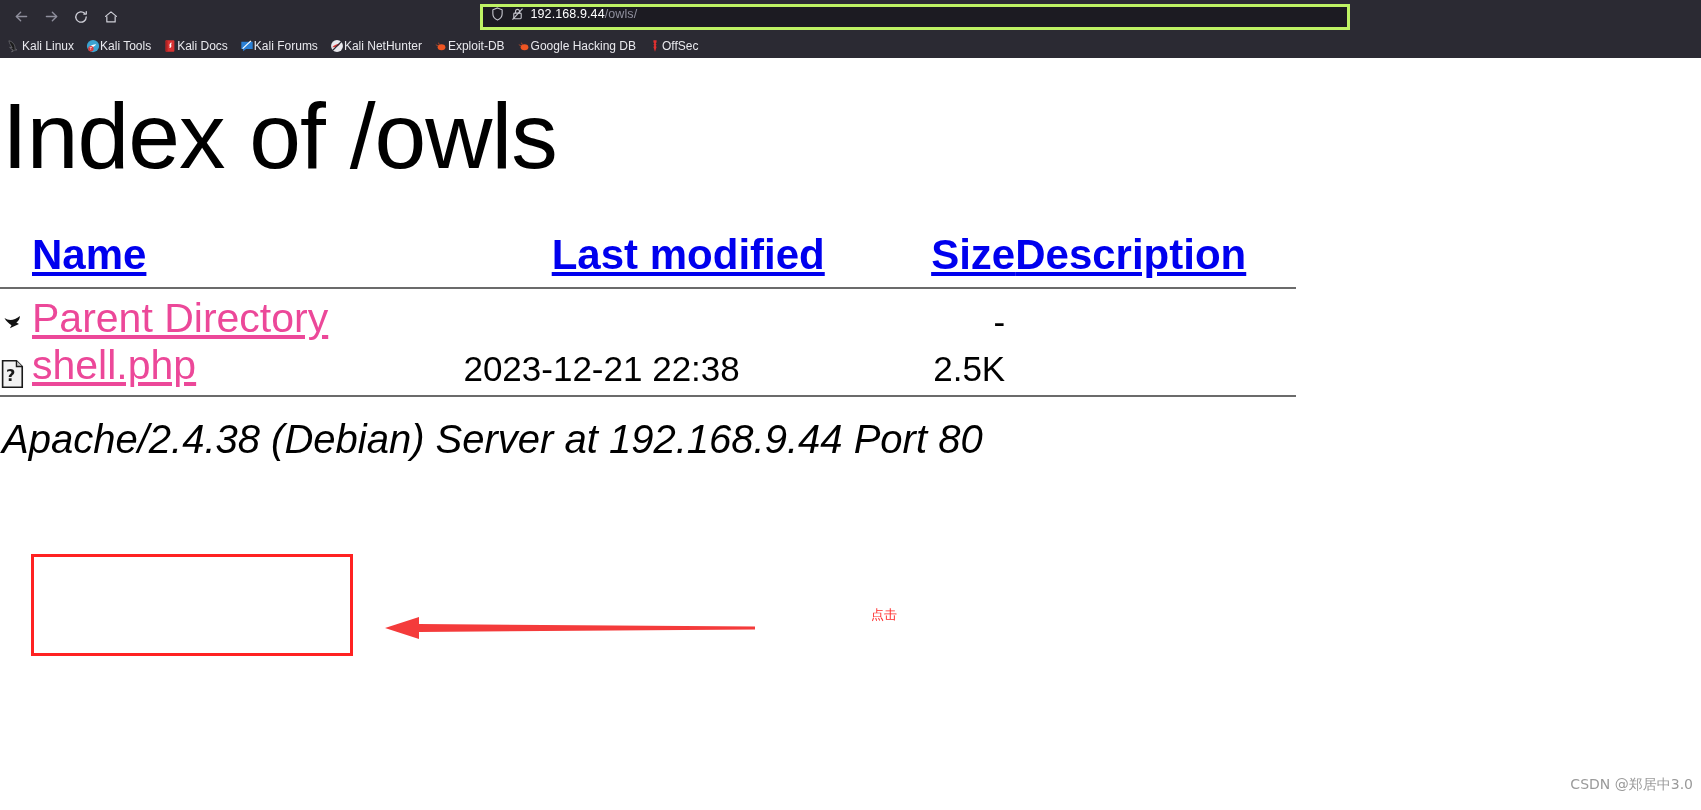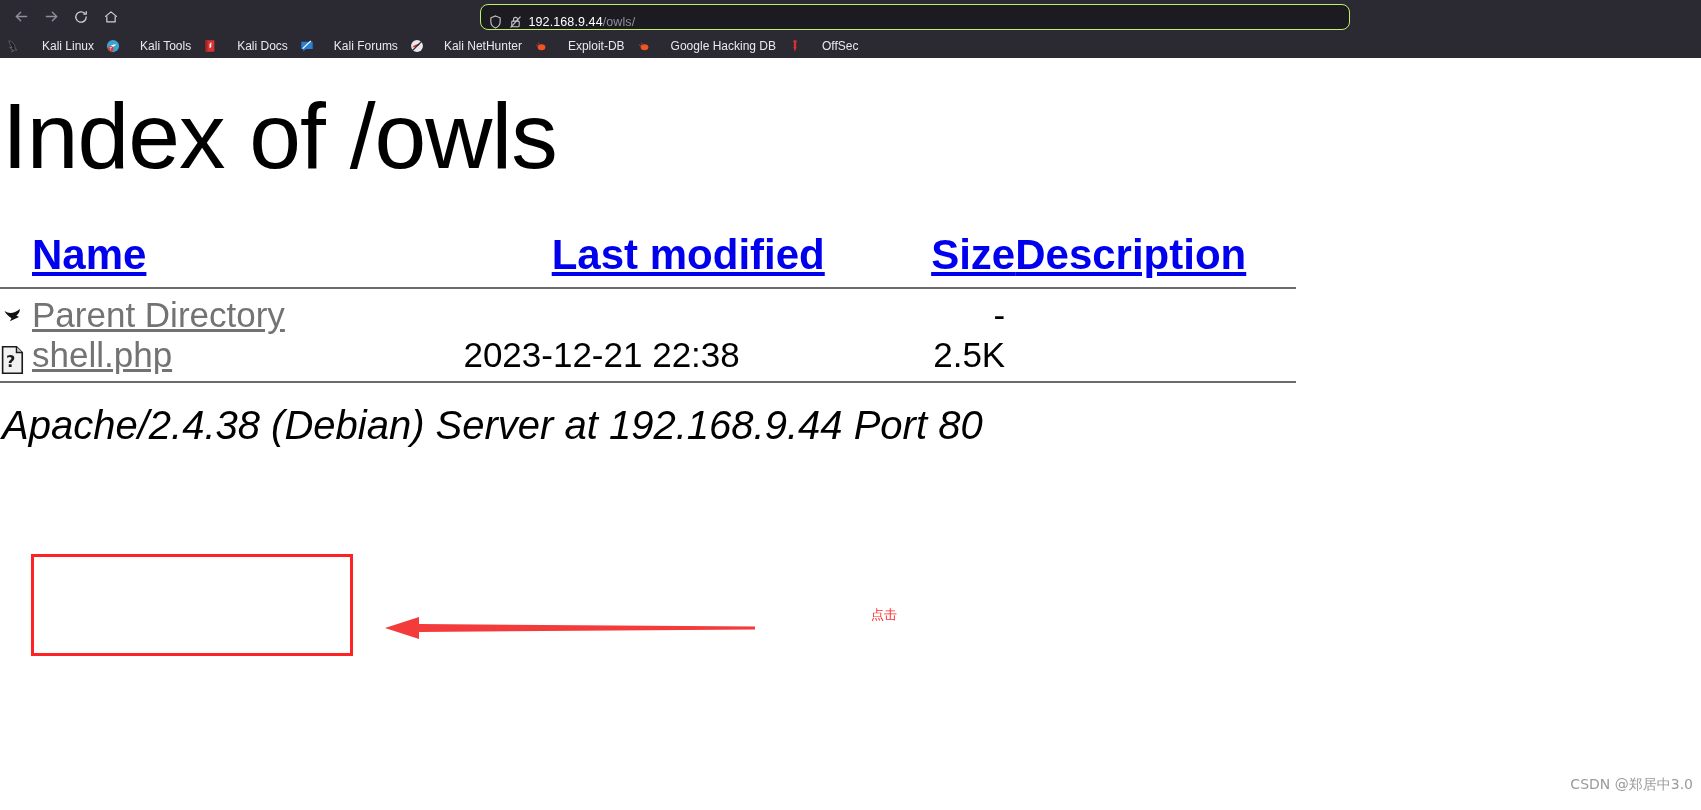--- a/index.html
+++ b/index.html
@@ -37,24 +37,24 @@
   #urlbar-wrap {
     flex: 1 1 auto;
     display: flex;
     justify-content: center;
     padding-left: 8px;
   }
   #urlbar {
     width: 870px;
     height: 26px;
     background: #1c1b22;
-    border: 1px solid #bef264;
-    border-radius: 8px;
+    border: 3px solid #bef264;
+    border-radius: 0;
     display: flex;
-    align-items: flex-end;
+    align-items: flex-start;
     padding: 0 8px;
     gap: 7px;
   }
   #urlbar .shield-icon, #urlbar .lock-slash-icon {
     flex: 0 0 auto;
     display: flex; align-items: center;
     color: #c4c4cc;
   }
   #url-text {
     font-size: 12.5px;
@@ -69,21 +69,21 @@
     height: 25px;
     display: flex;
     align-items: center;
     padding: 0 2px;
     background: #2b2a33;
     gap: 0px;
   }
   .bookmark {
     display: flex;
     align-items: center;
-    gap: 20px;
+    gap: 0;
     padding: 2px 6px;
     border-radius: 3px;
     white-space: nowrap;
   }
   .bookmark .bm-label {
     font-size: 12px;
     color: #e8e8ed;
   }
   .bm-ico { width: 14px; height: 14px; flex: 0 0 auto; display:block; }
 
@@ -148,24 +148,24 @@
 
   td.rule-cell { padding: 0 !important; }
   hr.sep {
     border: none;
     border-top: 2px solid #6b6b6b;
     margin: 6px 0 6px 0;
     width: 1296px;
   }
 
   a.file-link {
-    color: #737373;
+    color: #ec4899;
     text-decoration: underline;
     font-family: "Liberation Sans", sans-serif;
-    font-size: 35px;
+    font-size: 41px;
   }
   .name-cell { font-size: 35px; }
   .meta-text {
     font-family: "Liberation Sans Narrow", "Liberation Sans", sans-serif;
     font-size: 35px;
     color: #000;
   }
 
   
   .ficon { width: 26px; height: 30px; display: block; }

